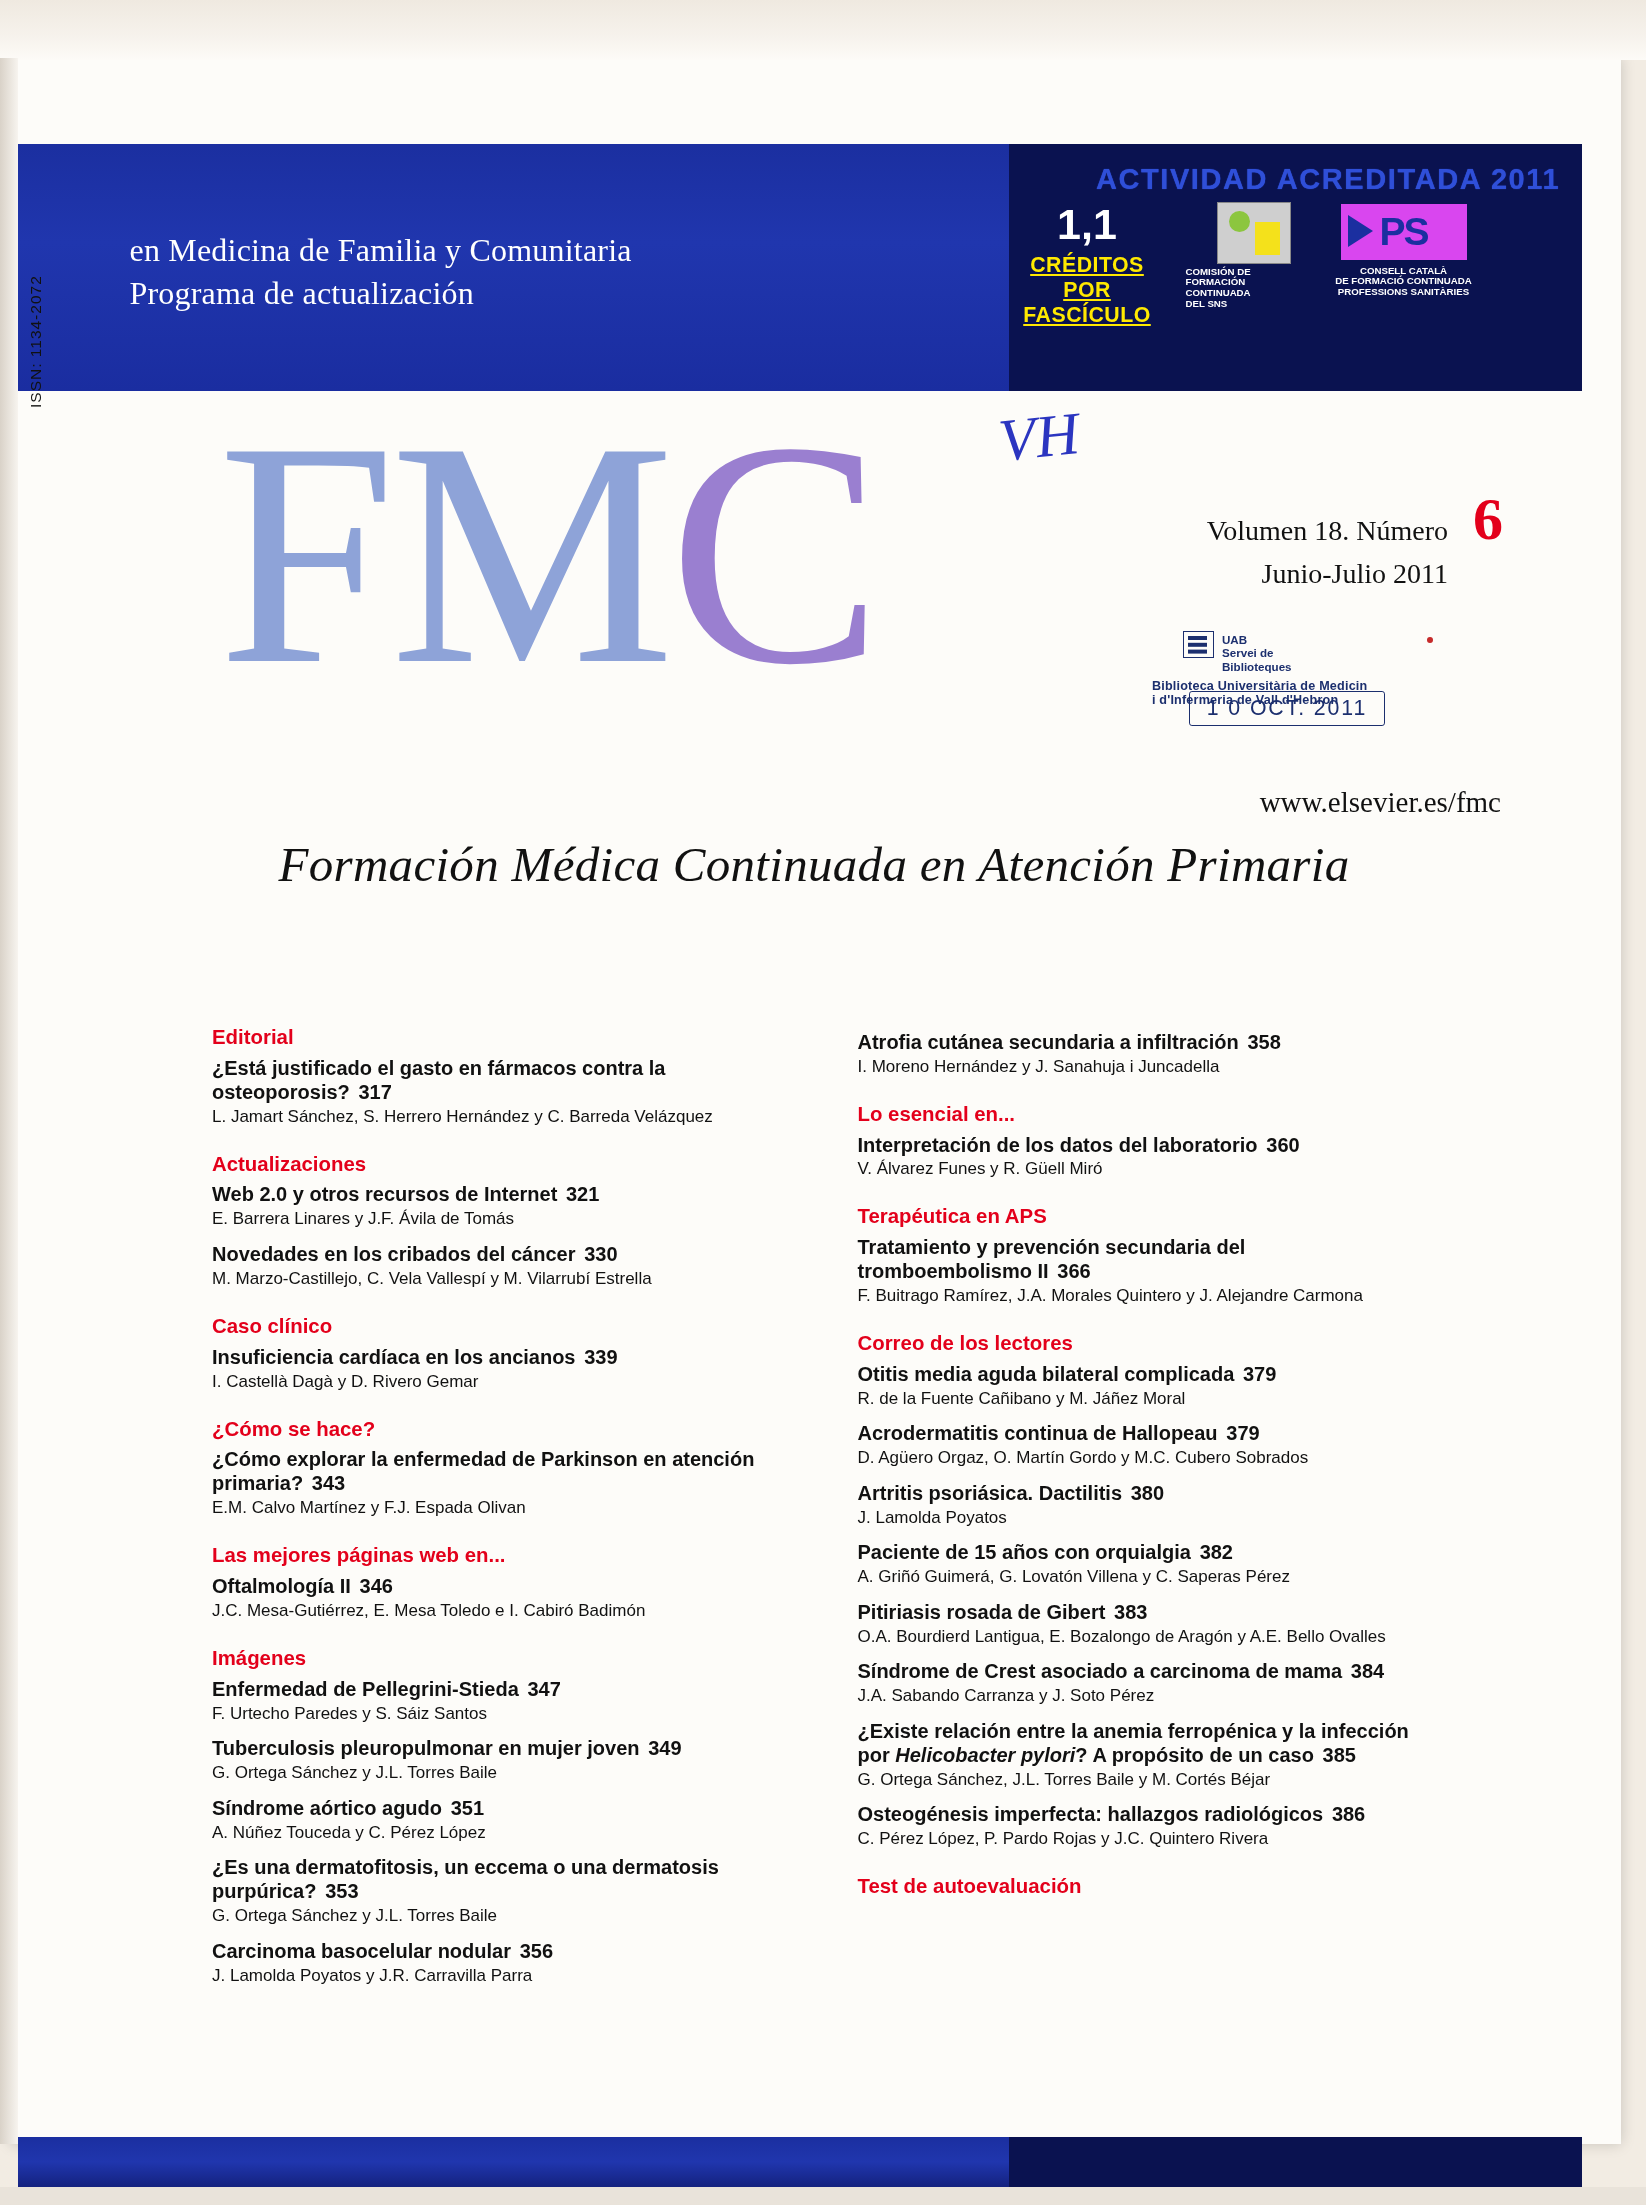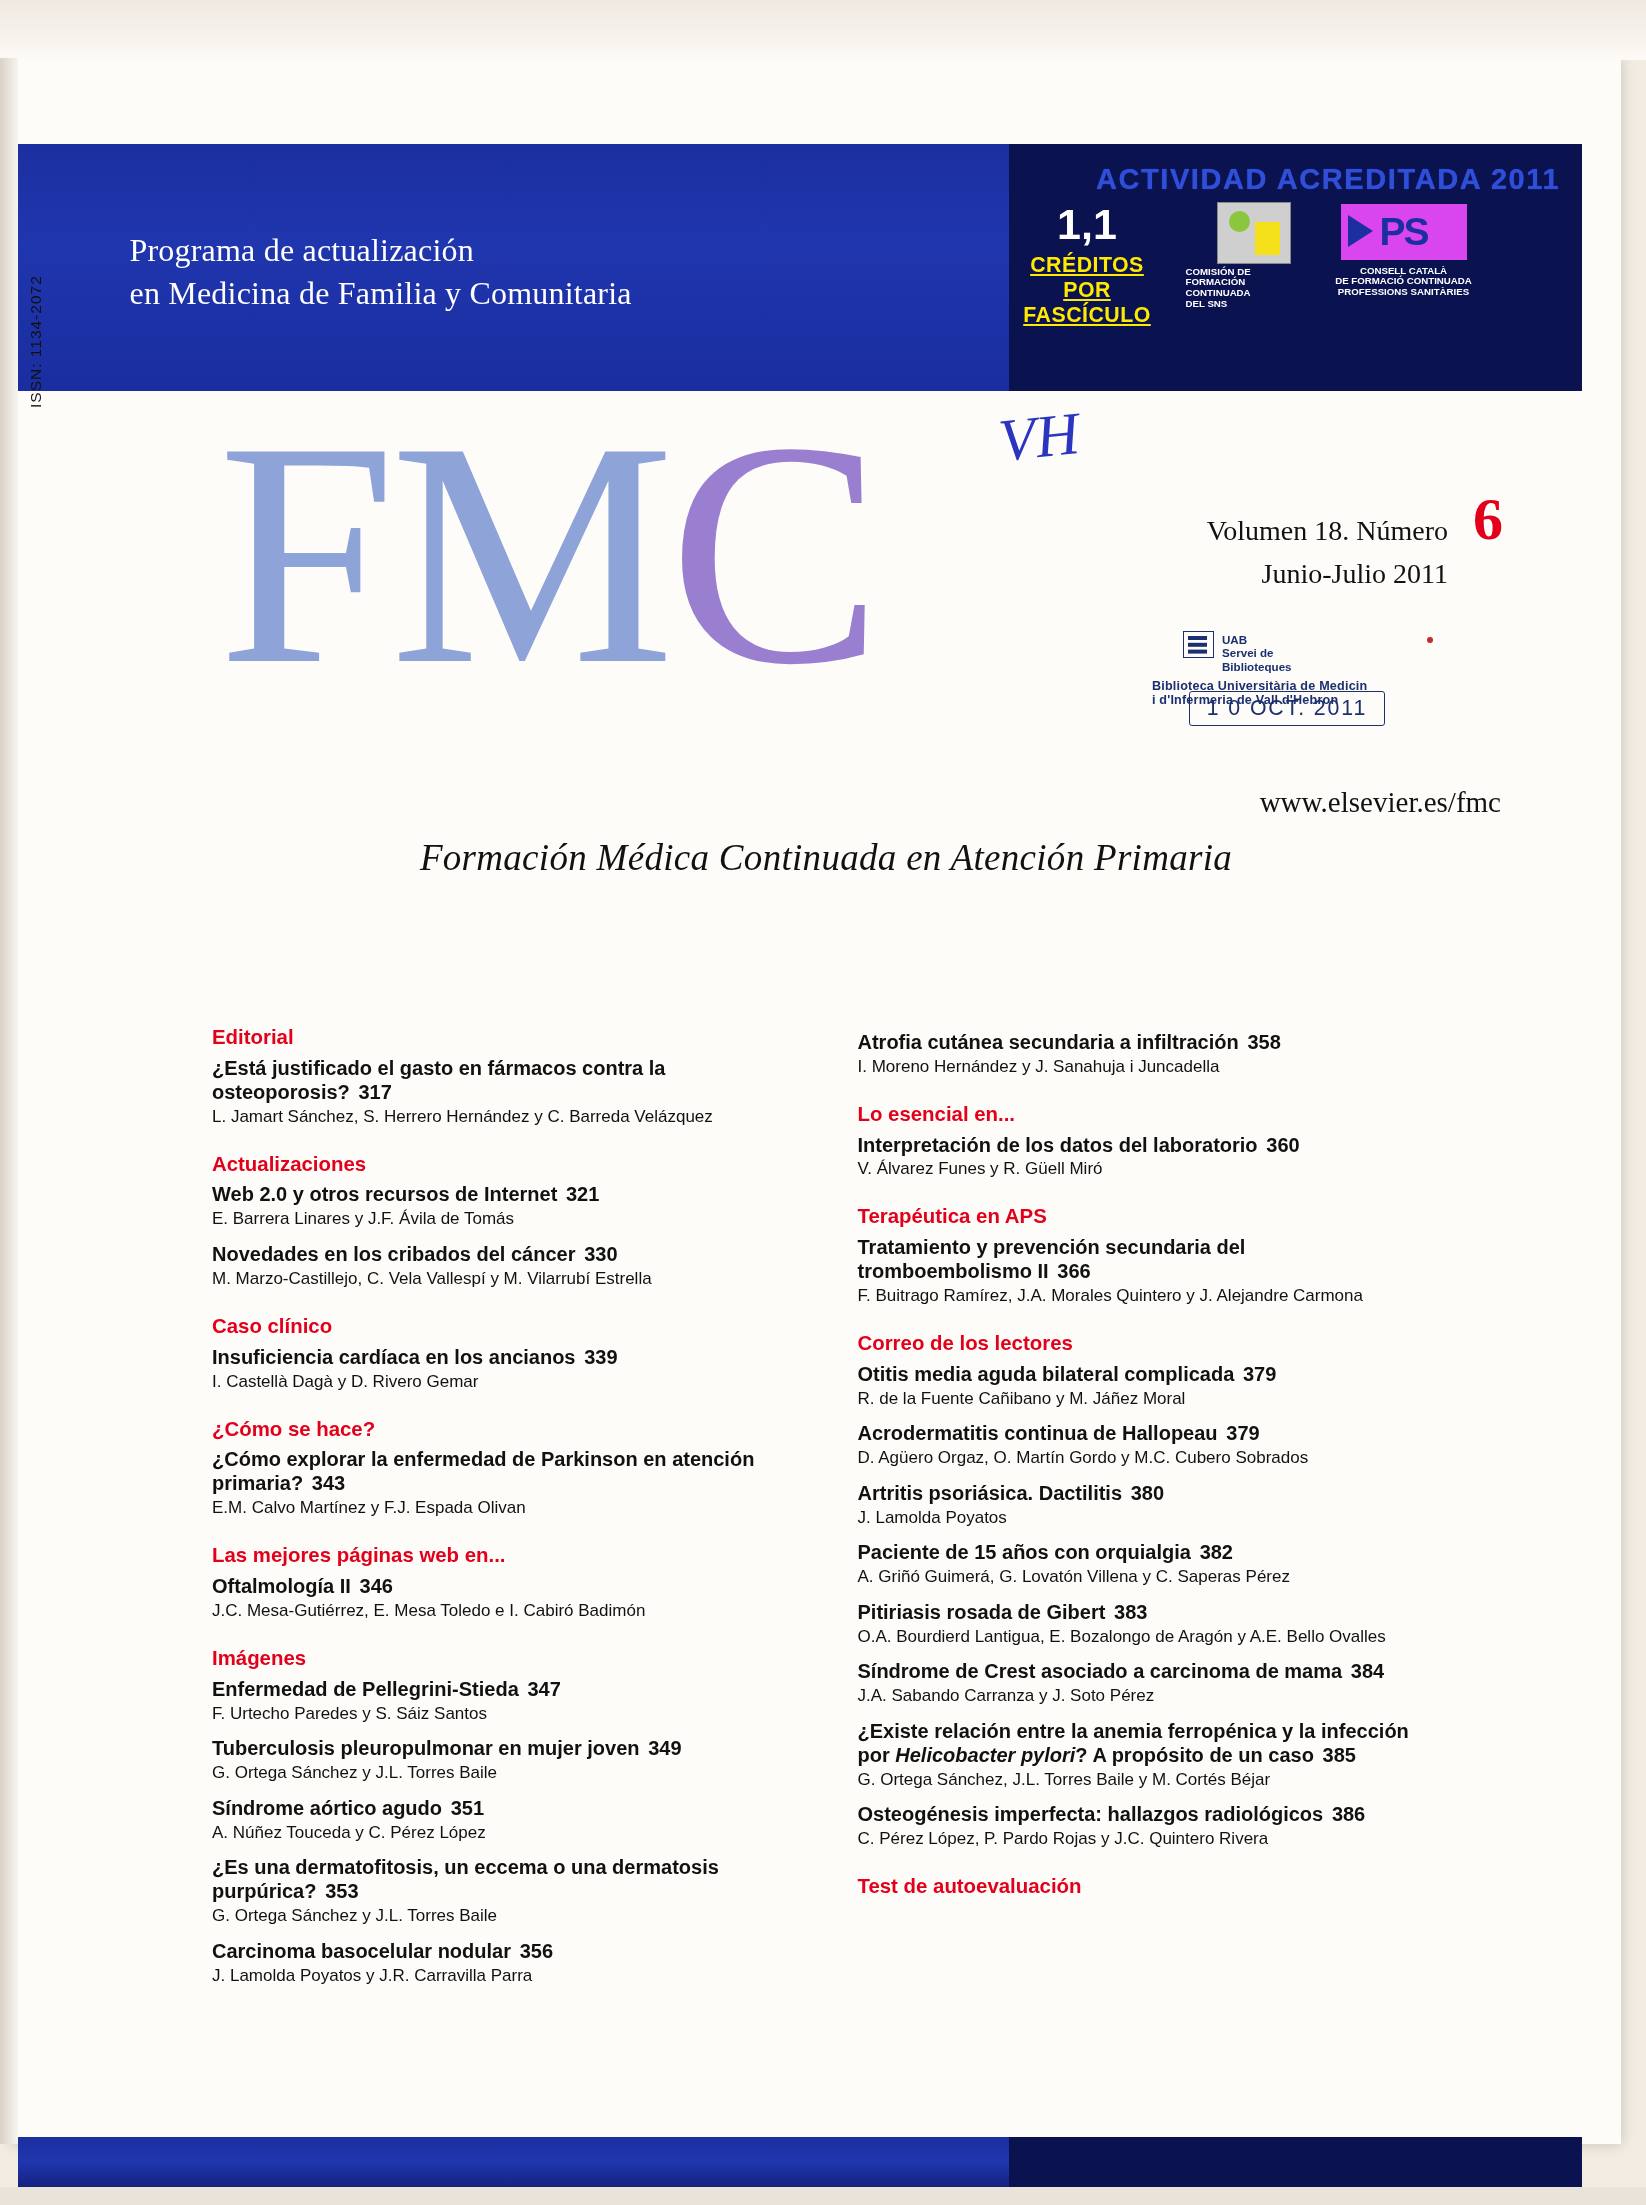--- a/index.html
+++ b/index.html
@@ -271,27 +271,27 @@
     letter-spacing: 1.9px;
   }
   .stamp .dot {
     position: absolute; right: 7.8px; top: 5.8px;
     width: 5.8px; height: 5.8px; border-radius: 50%;
     background: #c62b2b;
   }
 
   .subtitle {
     position: absolute;
-    left: 132px;
+    left: 120px;
     top: 836px;
     width: 1388px;
     text-align: center;
     font-family: "Liberation Serif", serif;
     font-style: italic;
-    font-size: 37px;
+    font-size: 49px;
     color: #111;
     letter-spacing: 0.3px;
   }
 
   
   .toc {
     position: absolute;
     left: 212px;
     top: 1026px;
     width: 1213px;
@@ -355,22 +355,22 @@
 
 <div class="scan"></div>
 <div class="page-white"></div>
 <div class="scan-top-shadow"></div>
 <div class="left-edge-shadow"></div>
 
 <div class="topband">
   <div class="topband-inner-dark"></div>
 
   <div class="topband-title">
+    <div>en Medicina de Familia y Comunitaria</div>
     <div>Programa de actualización</div>
-    <div>en Medicina de Familia y Comunitaria</div>
   </div>
 
   <div class="acred-title">ACTIVIDAD ACREDITADA 2011</div>
   <div class="credits-num">1,1</div>
   <div class="credits-text" style="white-space:pre-line;text-decoration:underline;">CRÉDITOS
 POR
 FASCÍCULO</div>
 
   <div class="logo-box-1">
     <div class="logo-sq"></div>

